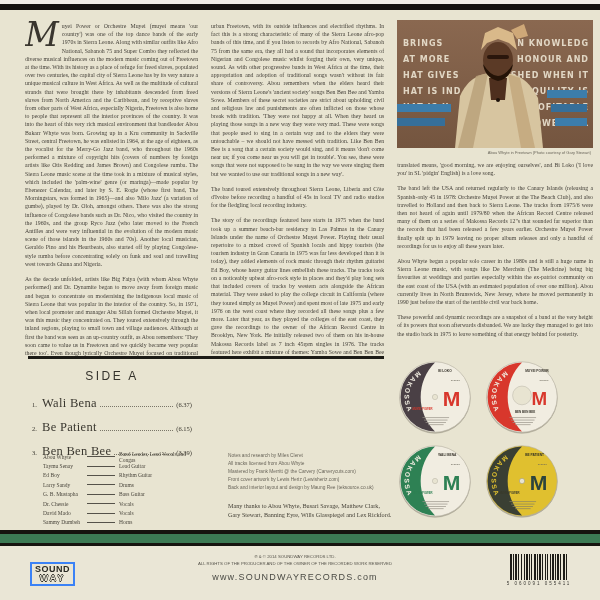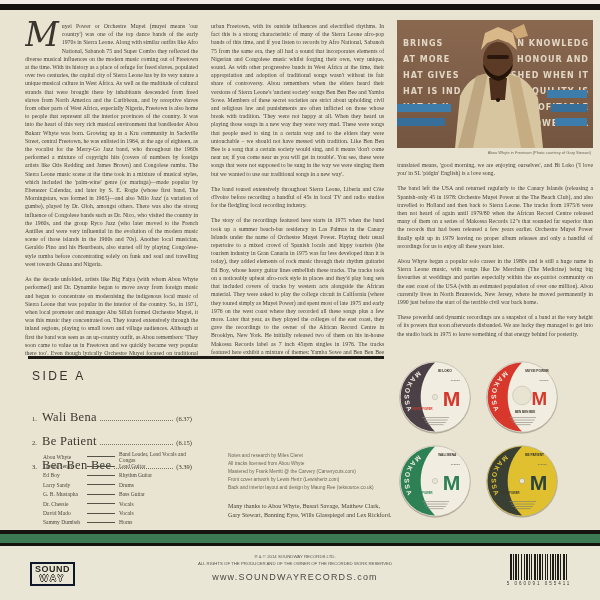--- a/index.html
+++ b/index.html
@@ -19,21 +19,21 @@
   
   .photo{position:relative;width:198px;height:128px;}
   .caption{font-family:"Liberation Sans",sans-serif;font-size:4px;color:#6b675c;
            text-align:right;margin:2px 2px 6px 0;}
   
   .rule{position:absolute;left:28px;top:356px;width:356px;height:3px;background:#1c1b16;}
   
   .side-block{position:absolute;top:369px;width:160px;}
   .side-a{left:32px;} .side-b{left:212px;}
   .side-head{font-family:"Liberation Sans",sans-serif;font-size:12px;letter-spacing:2.5px;
-             color:#35332c;text-align:left;margin-bottom:23px;}
+             color:#35332c;text-align:center;margin-bottom:9px;}
   .track{display:flex;align-items:baseline;line-height:22px;color:#3a372f;}
   .t-num{font-size:6.5px;width:10px;}
   .t-title{font-size:12.5px;letter-spacing:.3px;}
   .t-leader{flex:1;border-bottom:1px dotted #7a7668;margin:0 3px 3px 3px;}
   .t-dur{font-size:6.5px;}
   
   .credits{position:absolute;left:43px;top:452px;width:150px;}
   .c-row{display:flex;align-items:center;height:9.4px;font-size:5.5px;color:#4a463d;}
   .c-name{width:44px;}
   .c-line{width:28px;border-top:.7px solid #55524a;margin:0 4px 0 0;}
@@ -44,21 +44,21 @@
   .n-thanks{font-size:6.2px;line-height:9px;color:#474339;margin-top:9px;}
   
   .labels-grid{position:absolute;left:399px;top:361px;width:160px;display:grid;
                grid-template-columns:72px 72px;grid-column-gap:15px;grid-row-gap:12px;}
   .label-svg{display:block;filter:drop-shadow(0.5px 1px 0.6px rgba(60,55,40,.35));}
   
   .botbar1{position:absolute;left:0;top:530px;width:600px;height:4px;background:#16140f;}
   .greenstrip{position:absolute;left:0;top:534px;width:600px;height:9px;background:#3c7a54;}
   .botbar2{position:absolute;left:0;top:543px;width:600px;height:3px;background:#16140f;}
   .footer{position:absolute;left:0;top:546px;width:600px;height:54px;background:#eae6d6;}
-  .logo-box{position:absolute;left:30px;top:16px;border:2px solid #0f172a;padding:1px 3px;
+  .logo-box{position:absolute;left:30px;top:16px;border:2px solid #3b82f6;padding:1px 3px;
             font-family:"Liberation Sans",sans-serif;font-weight:bold;text-align:center;}
   .logo-top{font-size:9px;letter-spacing:.5px;color:#2a2a24;line-height:9px;}
   .logo-bot{font-size:9px;letter-spacing:2px;line-height:9px;color:#eae6d6;
             text-shadow:-.7px 0 #2a2a24,.7px 0 #2a2a24,0 -.7px #2a2a24,0 .7px #2a2a24;}
   .cat-block{position:absolute;left:160px;top:5px;width:270px;text-align:center;}
   .cat-no{font-size:12px;letter-spacing:1px;color:#2f2d26;}
   .rights{font-family:"Liberation Sans",sans-serif;font-size:4.3px;line-height:6.5px;
           color:#55524a;margin-top:3px;}
   .url{font-family:"Liberation Sans",sans-serif;font-size:9px;letter-spacing:1.2px;
        color:#4a4a44;margin-top:5px;}

